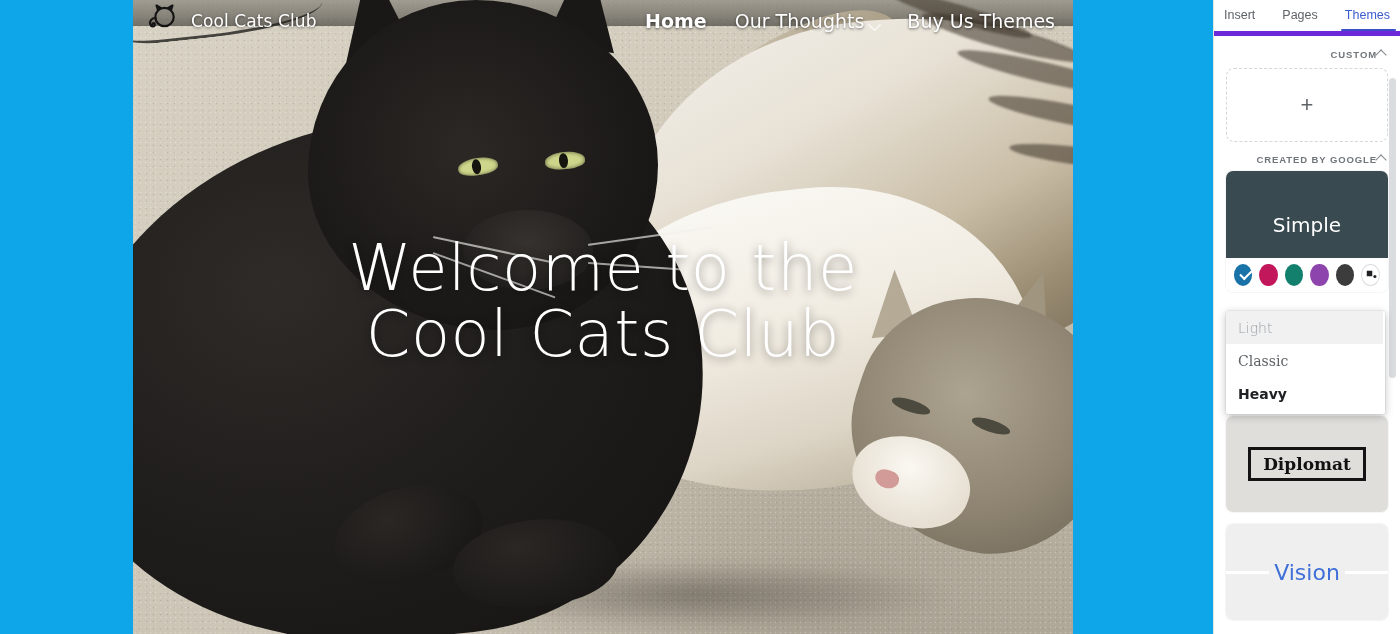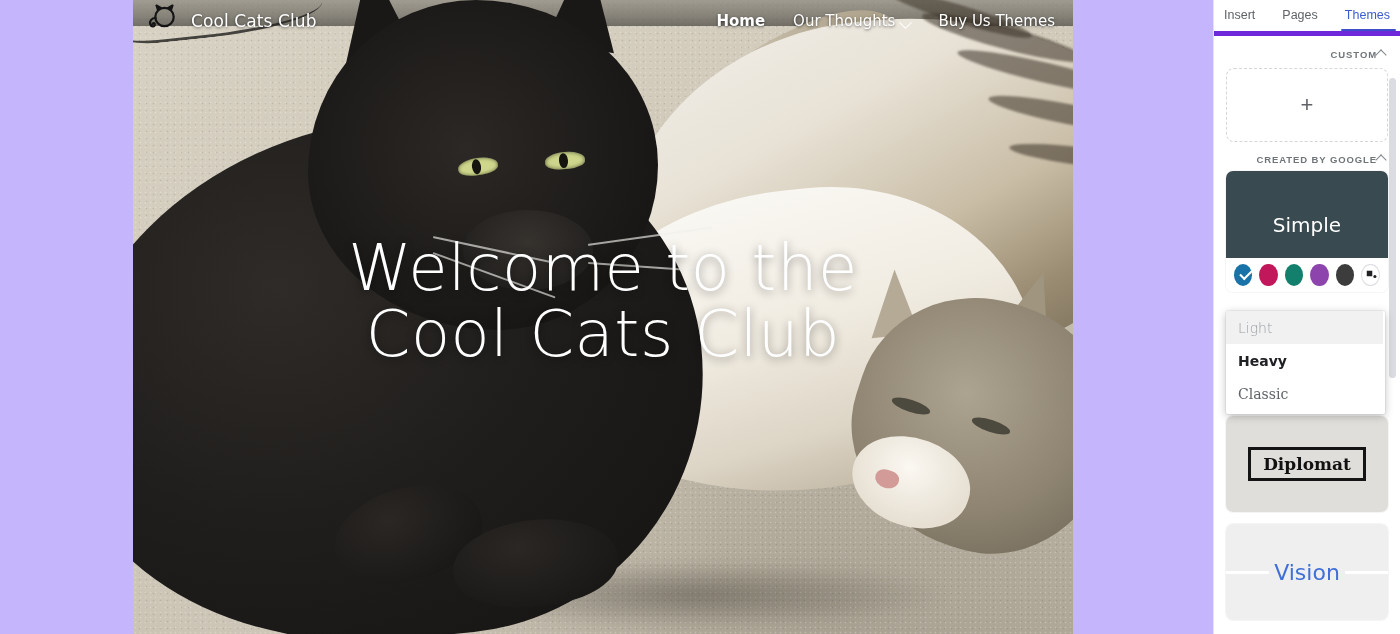--- a/index.html
+++ b/index.html
@@ -8,21 +8,21 @@
     overflow: hidden;
     font-family: "Liberation Sans", sans-serif;
     background: #ffffff;
   }
   .app { position: relative; width: 1400px; height: 634px; }
 
   
   .canvas-area {
     position: absolute; left: 0; top: 0;
     width: 1213px; height: 634px;
-    background: #c4b5fd;
+    background: #0ea5e9;
   }
   .site-frame {
     position: absolute; left: 133px; top: 0;
     width: 940px; height: 634px;
     overflow: hidden;
     background: #cdc6b8;
   }
 
   
   .photo { position: absolute; inset: 0; overflow: hidden; }
@@ -137,21 +137,21 @@
     display: flex; align-items: center; z-index: 6;
   }
   .brand { display: flex; align-items: center; gap: 10px; padding-left: 14px; }
   .brand-title {
     color: #ffffff; font-size: 17px; letter-spacing: .1px;
     text-shadow: 0 1px 3px rgba(0,0,0,.55);
     font-family: "DejaVu Sans", sans-serif; font-weight: 400;
   }
   .site-nav { margin-left: auto; display: flex; align-items: center; gap: 28px; padding-right: 18px; }
   .nav-link {
-    color: #ffffff; font-size: 15px; white-space: nowrap;
+    color: #ffffff; font-size: 19px; white-space: nowrap;
     text-shadow: 0 1px 3px rgba(0,0,0,.6);
     font-family: "DejaVu Sans", sans-serif;
     display: flex; align-items: flex-end; gap: 6px; cursor: pointer;
   }
   .nav-link.active { font-weight: 700; }
   .chev-down {
     width: 9px; height: 9px; border-right: 1.8px solid #fff; border-bottom: 1.8px solid #fff;
     transform: rotate(45deg) translate(-2px,-2px);
   }
 
@@ -423,17 +423,17 @@
 
     </div>
 
     <div class="panel-scroll-track">
       <div class="panel-scroll-thumb"></div>
     </div>
   </div>
 
   <div class="font-menu">
     <div class="fm-item light hover">Light</div>
+    <div class="fm-item classic">Classic</div>
     <div class="fm-item heavy">Heavy</div>
-    <div class="fm-item classic">Classic</div>
   </div>
 
 </div>
 
 </body></html>

